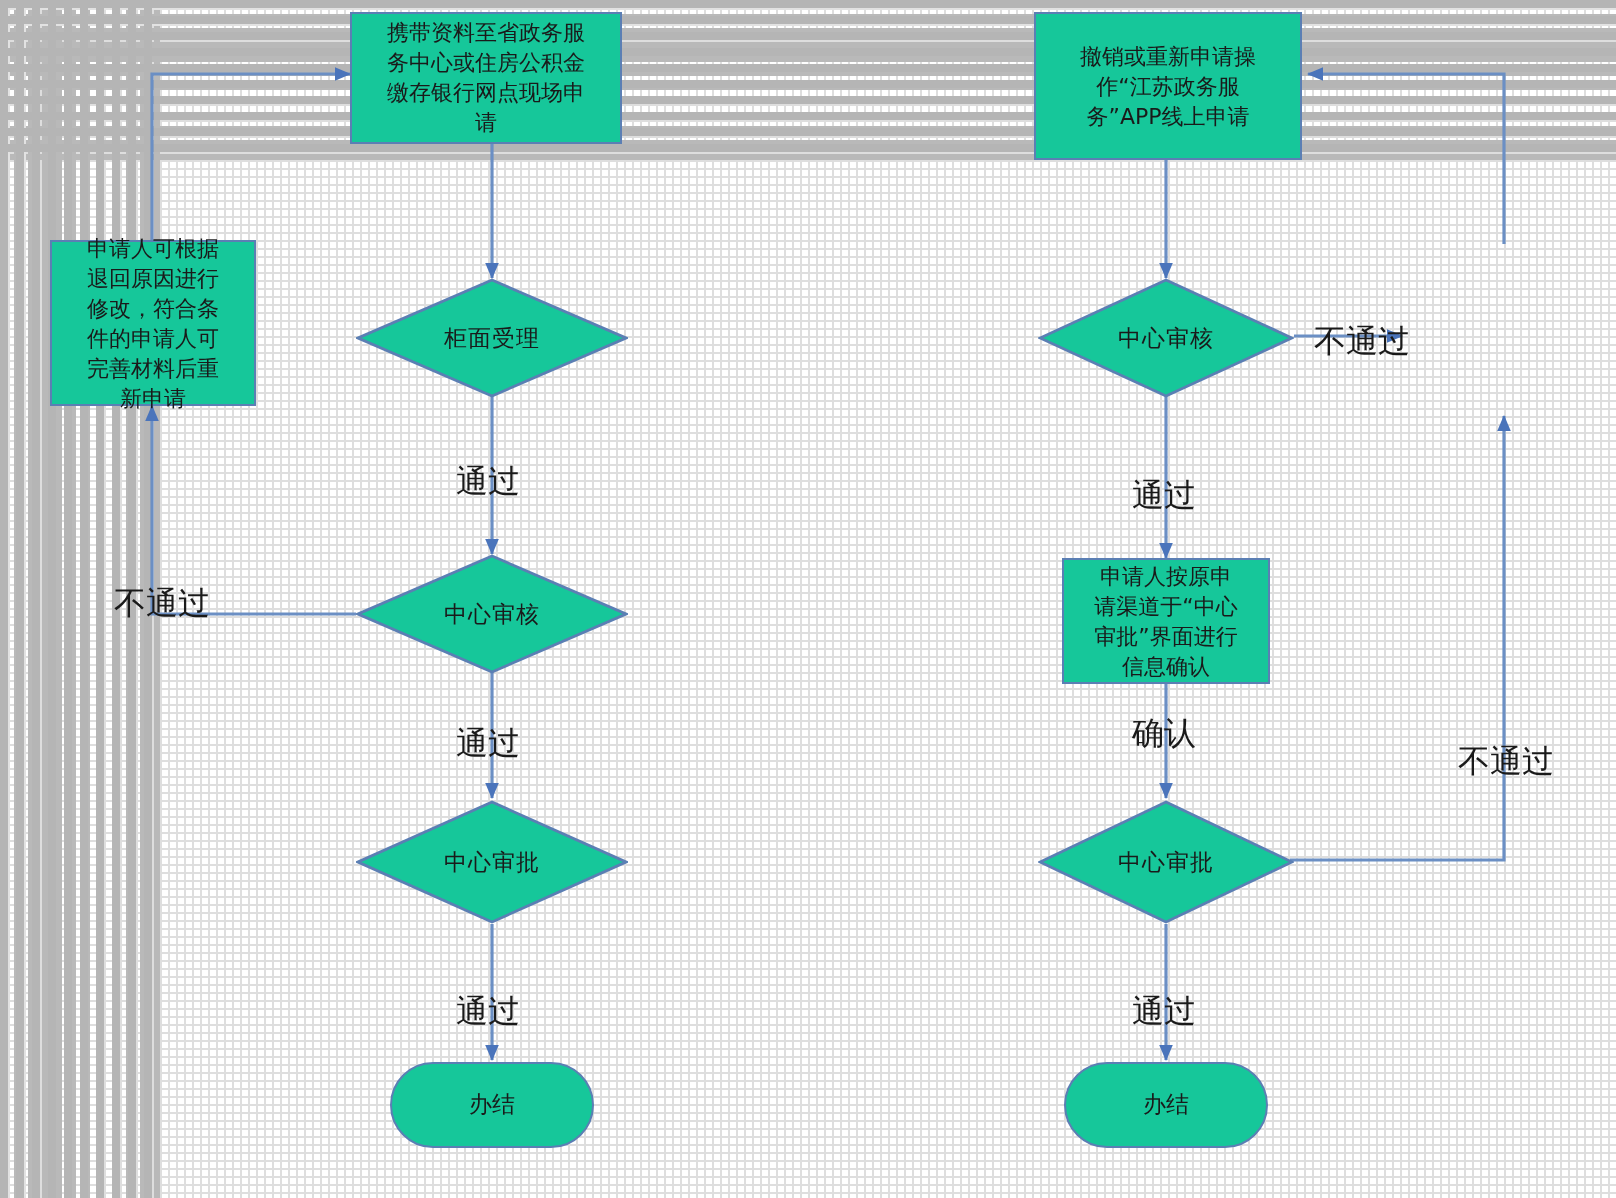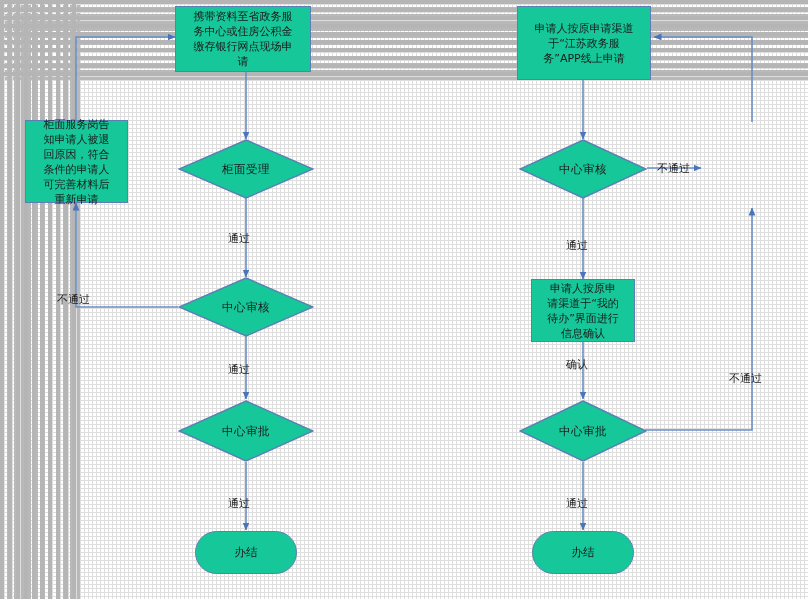--- a/index.html
+++ b/index.html
@@ -100,21 +100,21 @@
   .diamond-label {
     position: relative;
     z-index: 2;
     font-size: 11.5px;
     color: #1a1a1a;
     letter-spacing: 0.5px;
     font-family: Liberation Sans, sans-serif;
   }
   .edge-label {
     position: absolute;
-    font-size: 11px;
+    font-size: 16px;
     color: #1a1a1a;
     background: transparent;
     white-space: nowrap;
     font-family: "DejaVu Sans", "Liberation Sans", sans-serif;
   }
 </style>
 </head>
 <body>
 
 <div id="canvas">
@@ -153,23 +153,23 @@
       <line x1="647" y1="168" x2="701" y2="168" marker-end="url(#arrow)"></line>
 
       <path d="M645,430 L752,430 L752,208" marker-end="url(#arrow)"></path>
 
       <path d="M752,122 L752,37 L654,37" marker-end="url(#arrow)"></path>
     </g>
   </svg>
 
   <div class="node rect" style="left:175px; top:6px; width:136px; height:66px;">携带资料至省政务服务中心或住房公积金缴存银行网点现场申请</div>
 
-  <div class="node rect" style="left:517px; top:6px; width:134px; height:74px;">申请人按原申请渠道于“江苏政务服务”APP线上申请</div>
-
-  <div class="node rect" style="left:25px; top:120px; width:103px; height:83px;">柜面服务岗告知申请人被退回原因，符合条件的申请人可完善材料后重新申请</div>
+  <div class="node rect" style="left:517px; top:6px; width:134px; height:74px;">撤销或重新申请操作“江苏政务服务”APP线上申请</div>
+
+  <div class="node rect" style="left:25px; top:120px; width:103px; height:83px;">申请人可根据退回原因进行修改，符合条件的申请人可完善材料后重新申请</div>
 
 
   <div class="diamond-wrap" style="left:178px; top:139px; width:136px; height:60px;">
     <svg width="136" height="60" viewBox="0 0 136 60">
       <polygon points="68,1 135,30 68,59 1,30" fill="#16c79a" stroke="#5b7fb4" stroke-width="1.4"></polygon>
     </svg>
     <span class="diamond-label">柜面受理</span>
   </div>
 
   <div class="diamond-wrap" style="left:178px; top:277px; width:136px; height:60px;">
@@ -188,21 +188,21 @@
 
   <div class="node terminator" style="left:195px; top:531px; width:102px; height:43px;">办结</div>
 
   <div class="diamond-wrap" style="left:519px; top:139px; width:128px; height:60px;">
     <svg width="128" height="60" viewBox="0 0 128 60">
       <polygon points="64,1 127,30 64,59 1,30" fill="#16c79a" stroke="#5b7fb4" stroke-width="1.4"></polygon>
     </svg>
     <span class="diamond-label">中心审核</span>
   </div>
 
-  <div class="node rect" style="left:531px; top:279px; width:104px; height:63px;">申请人按原申请渠道于“我的待办”界面进行信息确认</div>
+  <div class="node rect" style="left:531px; top:279px; width:104px; height:63px;">申请人按原申请渠道于“中心审批”界面进行信息确认</div>
 
   <div class="diamond-wrap" style="left:519px; top:400px; width:128px; height:62px;">
     <svg width="128" height="62" viewBox="0 0 128 62">
       <polygon points="64,1 127,31 64,61 1,31" fill="#16c79a" stroke="#5b7fb4" stroke-width="1.4"></polygon>
     </svg>
     <span class="diamond-label">中心审批</span>
   </div>
 
   <div class="node terminator" style="left:532px; top:531px; width:102px; height:43px;">办结</div>
 

